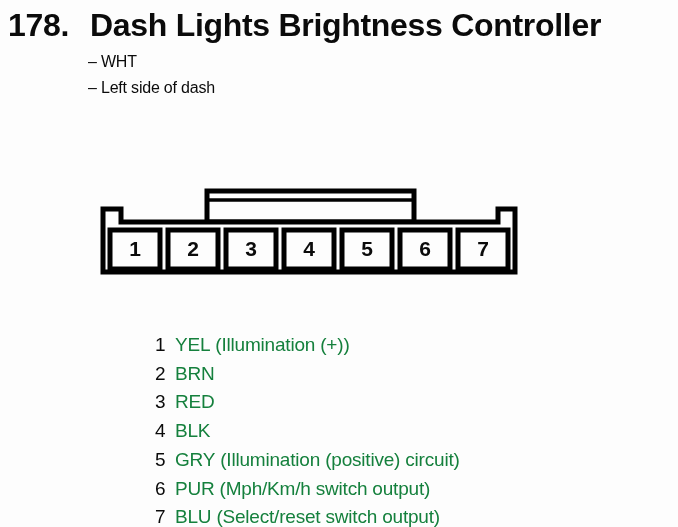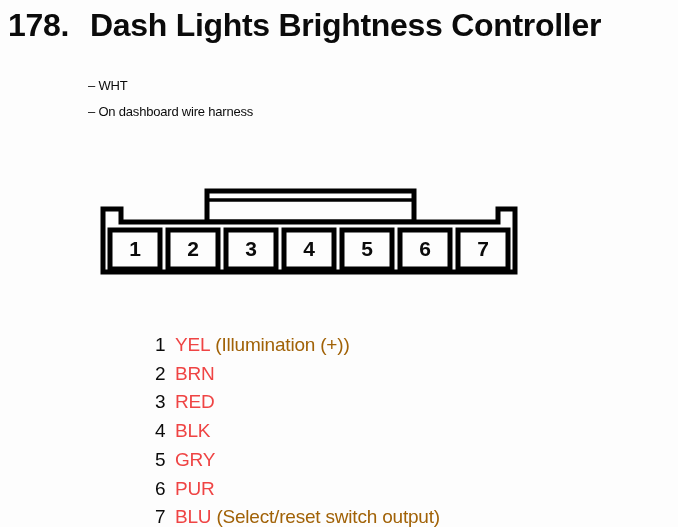--- a/index.html
+++ b/index.html
@@ -29,22 +29,22 @@
     white-space: nowrap;
     line-height: 40px;
   }
   .heading-number {
     display: inline-block;
     width: 82px;
   }
   .notes {
     position: absolute;
     left: 88px;
-    top: 73px;
-    font-size: 13px;
+    top: 49px;
+    font-size: 16px;
     line-height: 25.6px;
     letter-spacing: -0.2px;
   }
   .connector-wrap {
     position: absolute;
     left: 95px;
     top: 183px;
     width: 430px;
     height: 100px;
   }
@@ -69,39 +69,39 @@
   }
   .pin-row {
     display: flex;
     white-space: nowrap;
   }
   .pin-num {
     display: inline-block;
     width: 20px;
   }
   .pin-color {
-    color: #ef4444;
+    color: #15803d;
   }
   .pin-desc {
     margin-left: 5px;
-    color: #a16207;
+    color: #15803d;
   }
 </style>
 </head>
 <body>
 
 <div class="page">
 
   <div class="heading">
     <span class="heading-number">178.</span><span>Dash Lights Brightness Controller</span>
   </div>
 
   <div class="notes">
     <div>– WHT</div>
-    <div>– On dashboard wire harness</div>
+    <div>– Left side of dash</div>
   </div>
 
   <div class="connector-wrap">
     <svg viewBox="0 0 430 100">
 
       <rect x="112" y="8" width="207" height="31" fill="#fdfdfd" stroke="#000" stroke-width="5"></rect>
       <line x1="112" y1="17" x2="319" y2="17" stroke="#000" stroke-width="3.5"></line>
 
       <path d="M 8 89 L 8 26 L 26 26 L 26 39 L 403 39 L 403 26 L 420 26 L 420 89 Z" fill="#fdfdfd" stroke="#000" stroke-width="5" stroke-linejoin="miter"></path>
 
@@ -137,24 +137,26 @@
       <span class="pin-num">3</span>
       <span class="pin-color">RED</span>
     </div>
     <div class="pin-row">
       <span class="pin-num">4</span>
       <span class="pin-color">BLK</span>
     </div>
     <div class="pin-row">
       <span class="pin-num">5</span>
       <span class="pin-color">GRY</span>
+      <span class="pin-desc">(Illumination (positive) circuit)</span>
     </div>
     <div class="pin-row">
       <span class="pin-num">6</span>
       <span class="pin-color">PUR</span>
+      <span class="pin-desc">(Mph/Km/h switch output)</span>
     </div>
     <div class="pin-row">
       <span class="pin-num">7</span>
       <span class="pin-color">BLU</span>
       <span class="pin-desc">(Select/reset switch output)</span>
     </div>
   </div>
 
 </div>
 

